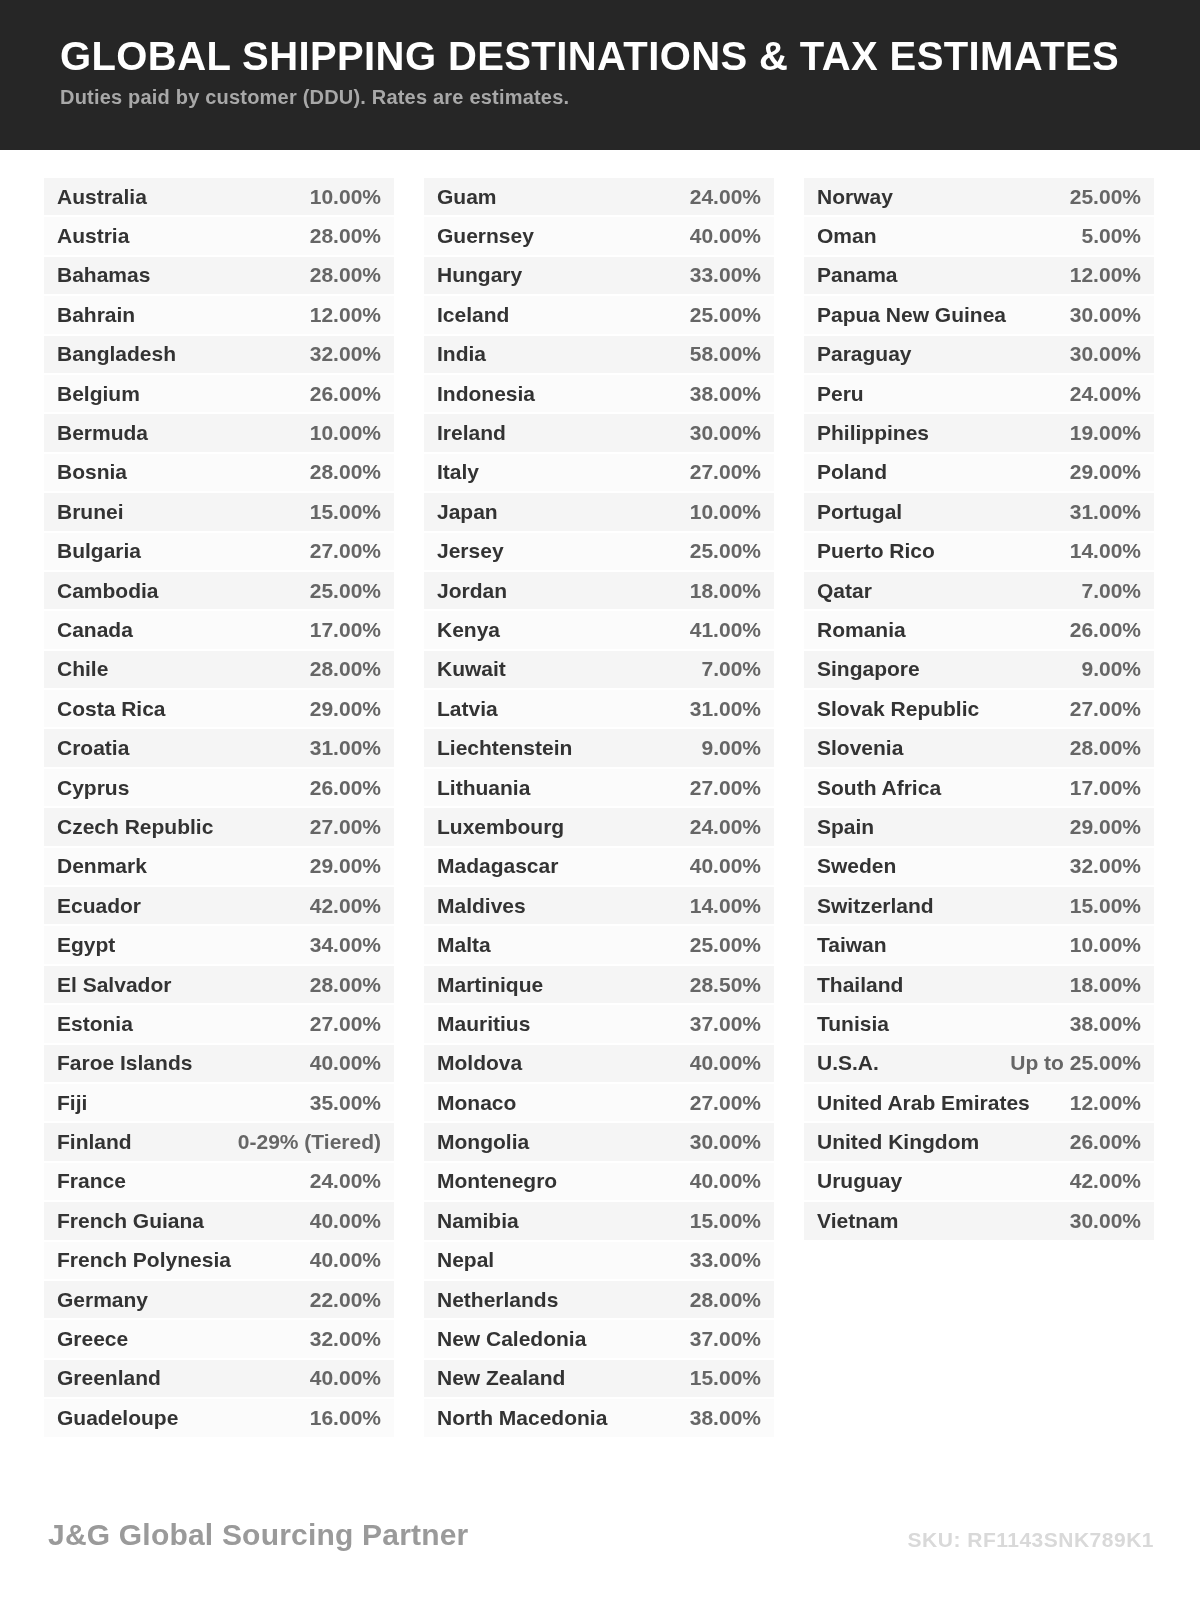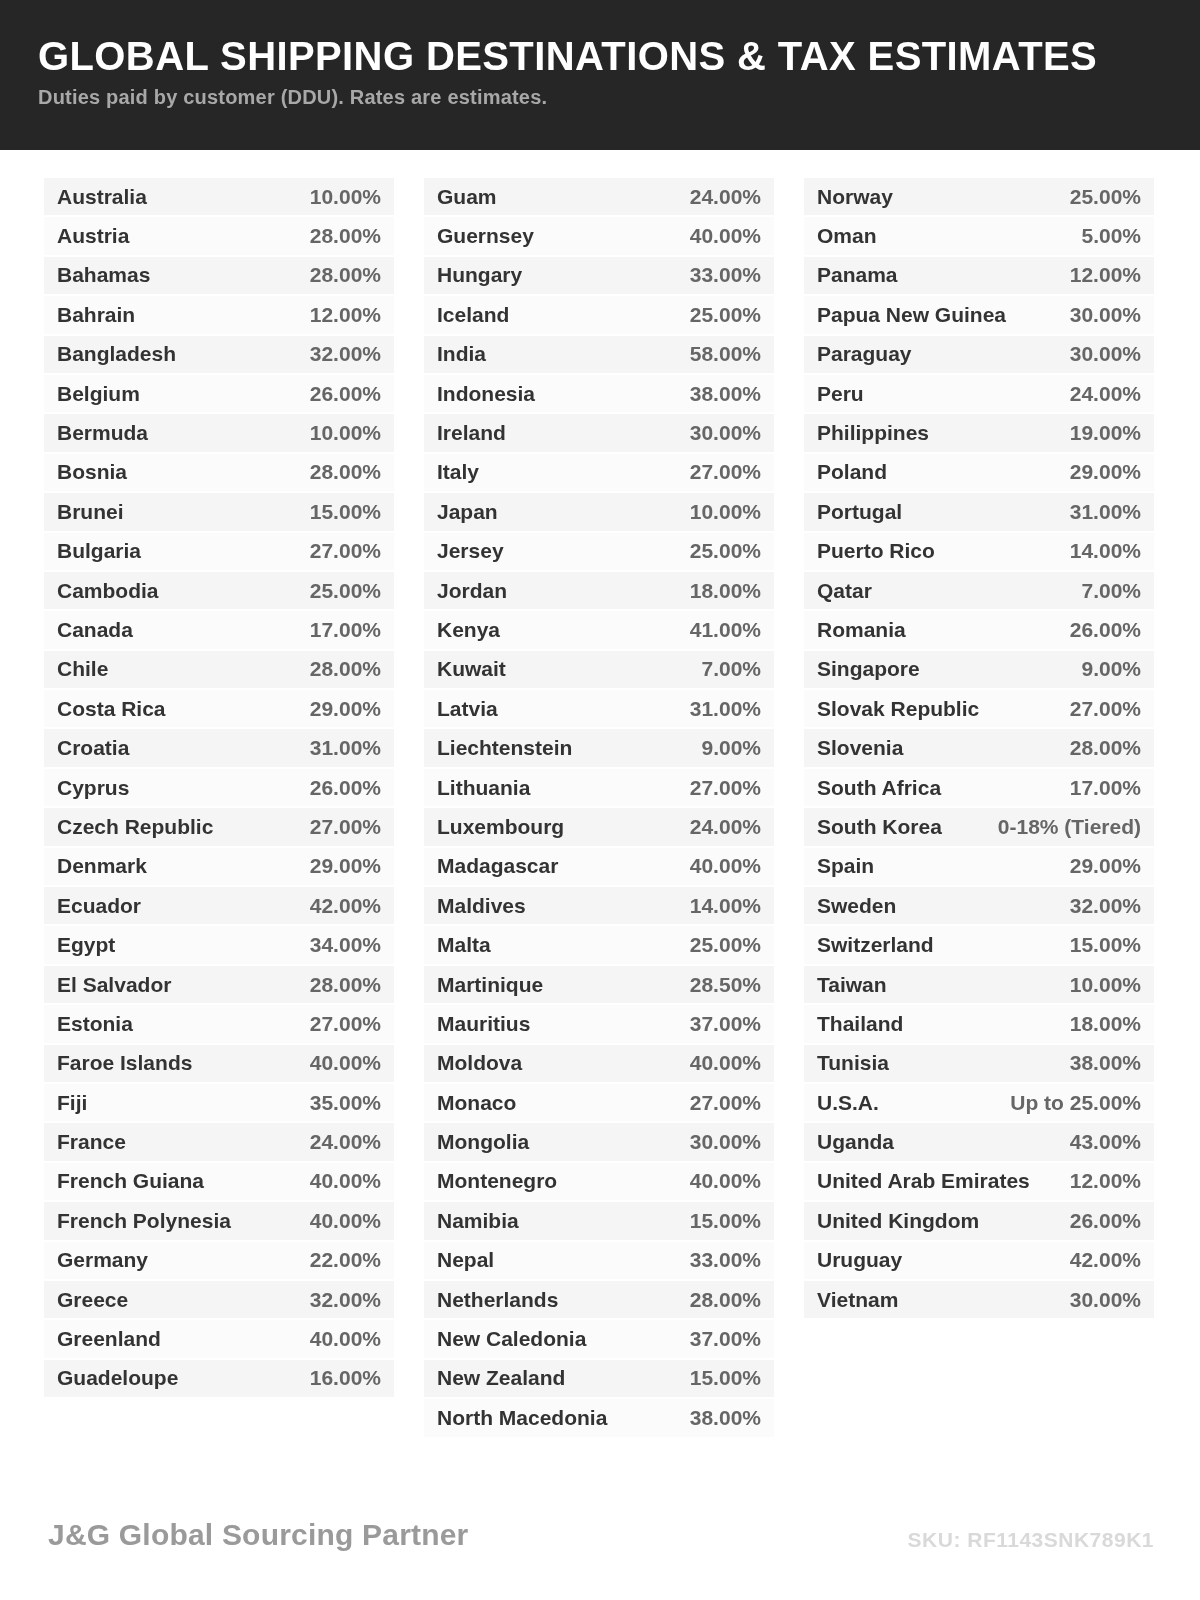--- a/index.html
+++ b/index.html
@@ -10,21 +10,21 @@
     background: #ffffff;
     font-family: "Liberation Sans", sans-serif;
     overflow: hidden;
     box-sizing: border-box;
   }
   
   .header {
     height: 150px;
     background: var(--header-bg, #262626);
     box-sizing: border-box;
-    padding: 33px 50px 0 38px;
+    padding: 33px 50px 0 60px;
   }
   .header-title {
     color: #ffffff;
     font-size: 40px;
     font-weight: 800;
     letter-spacing: 0.4px;
     line-height: 46px;
     white-space: nowrap;
   }
   .header-subtitle {
@@ -192,20 +192,24 @@
         </div>
         <div class="row">
           <span class="country">Faroe Islands</span>
           <span class="rate">40.00%</span>
         </div>
         <div class="row">
           <span class="country">Fiji</span>
           <span class="rate">35.00%</span>
         </div>
         <div class="row">
+          <span class="country">Finland</span>
+          <span class="rate">0-29% (Tiered)</span>
+        </div>
+        <div class="row">
           <span class="country">France</span>
           <span class="rate">24.00%</span>
         </div>
         <div class="row">
           <span class="country">French Guiana</span>
           <span class="rate">40.00%</span>
         </div>
         <div class="row">
           <span class="country">French Polynesia</span>
           <span class="rate">40.00%</span>
@@ -416,24 +420,20 @@
         </div>
         <div class="row">
           <span class="country">Slovenia</span>
           <span class="rate">28.00%</span>
         </div>
         <div class="row">
           <span class="country">South Africa</span>
           <span class="rate">17.00%</span>
         </div>
         <div class="row">
-          <span class="country">South Korea</span>
-          <span class="rate">0-18% (Tiered)</span>
-        </div>
-        <div class="row">
           <span class="country">Spain</span>
           <span class="rate">29.00%</span>
         </div>
         <div class="row">
           <span class="country">Sweden</span>
           <span class="rate">32.00%</span>
         </div>
         <div class="row">
           <span class="country">Switzerland</span>
           <span class="rate">15.00%</span>
@@ -446,24 +446,20 @@
           <span class="country">Thailand</span>
           <span class="rate">18.00%</span>
         </div>
         <div class="row">
           <span class="country">Tunisia</span>
           <span class="rate">38.00%</span>
         </div>
         <div class="row">
           <span class="country">U.S.A.</span>
           <span class="rate">Up to 25.00%</span>
-        </div>
-        <div class="row">
-          <span class="country">Uganda</span>
-          <span class="rate">43.00%</span>
         </div>
         <div class="row">
           <span class="country">United Arab Emirates</span>
           <span class="rate">12.00%</span>
         </div>
         <div class="row">
           <span class="country">United Kingdom</span>
           <span class="rate">26.00%</span>
         </div>
         <div class="row">

